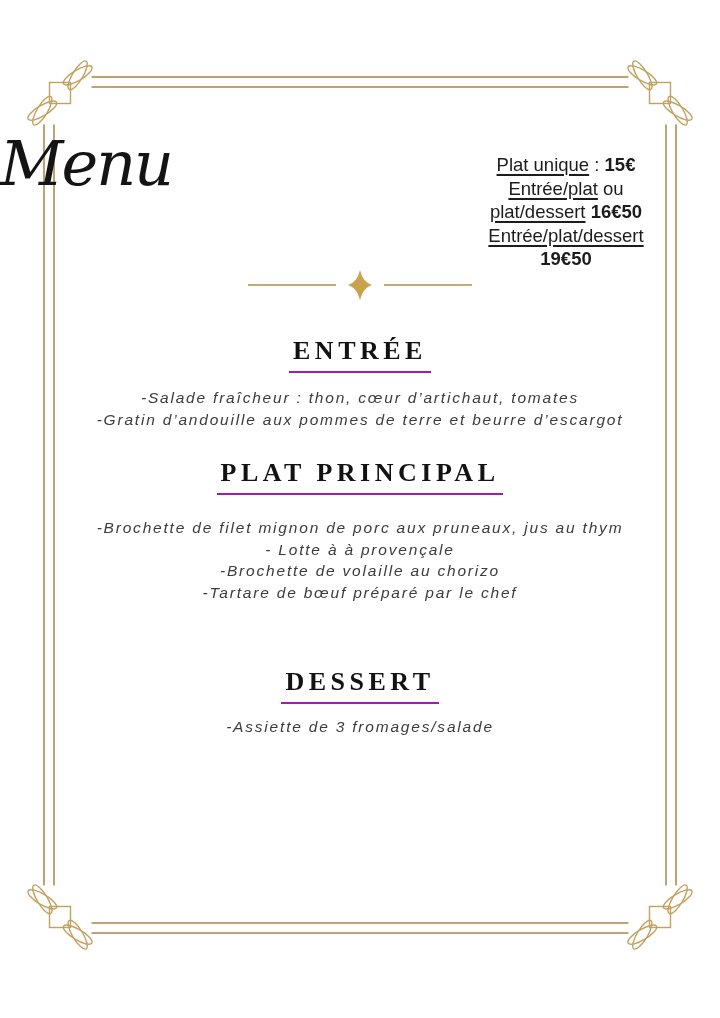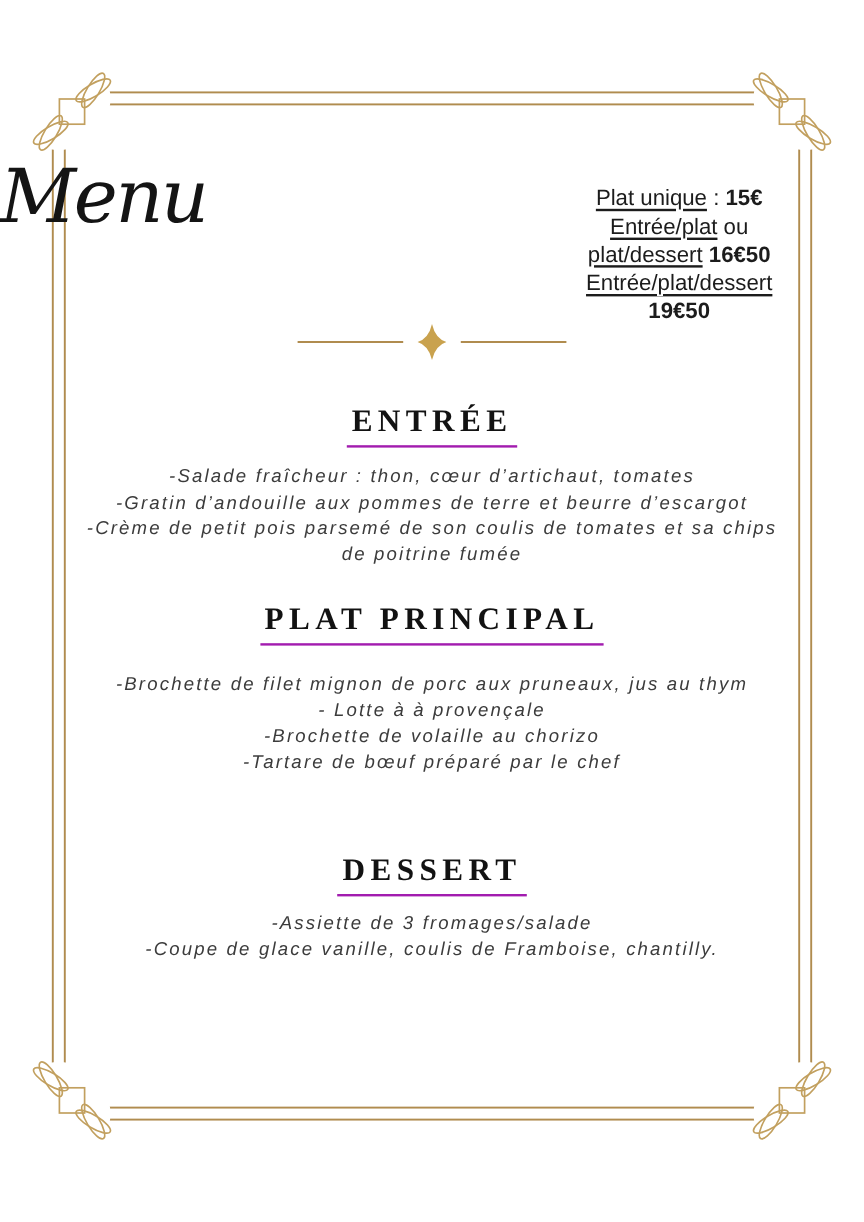--- a/index.html
+++ b/index.html
@@ -102,36 +102,34 @@
     </svg>
   </div>
 
   <main class="content">
 
     <section class="sec-entree">
       <h2 class="heading"><span class="hu">ENTRÉE</span></h2>
       <div class="items">
         <p class="item">-Salade fraîcheur : thon, cœur d’artichaut, tomates</p>
         <p class="item">-Gratin d’andouille aux pommes de terre et beurre d’escargot</p>
-        <p class="item">-Crème de petit pois parsemé de son coulis de tomates et sa chips de poitrine fumée</p>
       </div>
     </section>
 
     <section class="sec-plat">
       <h2 class="heading"><span class="hu">PLAT PRINCIPAL</span></h2>
       <div class="items items-plat">
         <p class="item w560">-Brochette de filet mignon de porc aux pruneaux, jus au thym</p>
         <p class="item">- Lotte à à provençale</p>
         <p class="item">-Brochette de volaille au chorizo</p>
         <p class="item">-Tartare de bœuf préparé par le chef</p>
       </div>
     </section>
 
     <section class="sec-dessert">
       <h2 class="heading"><span class="hu">DESSERT</span></h2>
       <div class="items items-dessert">
         <p class="item">-Assiette de 3 fromages/salade</p>
-        <p class="item w500">-Coupe de glace vanille, coulis de Framboise, chantilly.</p>
       </div>
     </section>
 
   </main>
 </div>
 
 </body></html>

